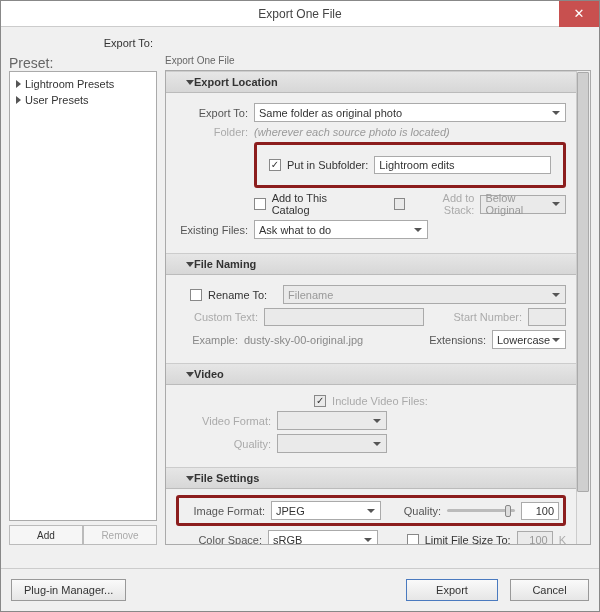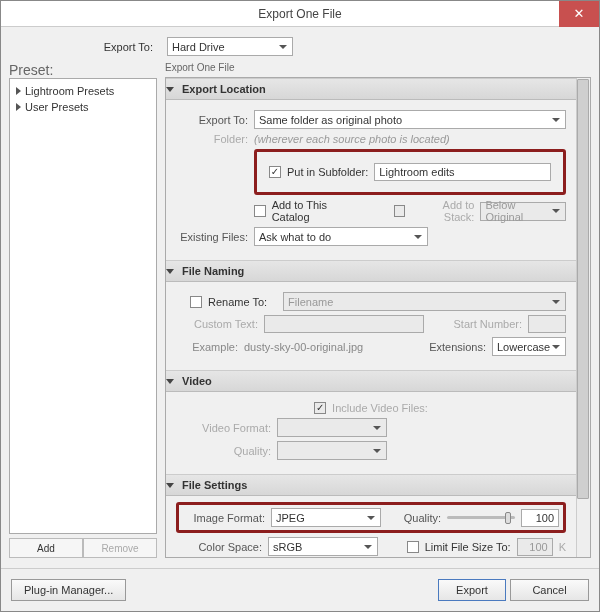--- a/index.html
+++ b/index.html
@@ -23,53 +23,50 @@
 .tri { width: 0; height: 0; border-top: 4px solid transparent; border-bottom: 4px solid transparent; border-left: 5px solid #555; }
 .btn-row { display: flex; margin-top: 4px; }
 .btn-small { flex: 1; height: 20px; border: 1px solid #bbb; background: #f6f6f6; display: flex; align-items: center; justify-content: center; font-size: 10px; }
 .btn-small.disabled { color: #aaa; }
 .right { flex: 1; display: flex; flex-direction: column; min-width: 0; }
 .right-hdr { font-size: 10px; color: #666; padding: 2px 0 4px 0; }
 .scroll { flex: 1; background: #f0f0f0; border: 1px solid #aaa; position: relative; overflow: hidden; }
 .scroll-track { position: absolute; right: 0; top: 0; bottom: 0; width: 14px; background: #eee; border-left: 1px solid #ccc; }
 .scroll-thumb { position: absolute; right: 1px; top: 1px; width: 12px; height: 420px; background: #cfcfcf; border: 1px solid #aaa; border-radius: 1px; }
 .panels { padding-right: 14px; }
-.panel-hdr { background: linear-gradient(#e6e6e6, #d7d7d7); border-top: 1px solid #ccc; border-bottom: 1px solid #bbb; padding: 4px 0; font-weight: bold; font-size: 11px; display: flex; align-items: center; gap: 8px; }
+.panel-hdr { background: linear-gradient(#e6e6e6, #d7d7d7); border-top: 1px solid #ccc; border-bottom: 1px solid #bbb; padding: 4px 20px; font-weight: bold; font-size: 11px; display: flex; align-items: center; gap: 0; }
 .panel-hdr .disc { width: 0; height: 0; border-left: 4px solid transparent; border-right: 4px solid transparent; border-top: 5px solid #444; }
 .panel-body { padding: 6px 10px 10px 10px; background: #f0f0f0; }
 .row { display: flex; align-items: center; margin: 4px 0; gap: 6px; }
 .rlbl { text-align: right; color: #555; }
 .rlbl.disabled { color: #aaa; }
 .chk { width: 12px; height: 12px; border: 1px solid #888; background: #fff; display: inline-flex; align-items: center; justify-content: center; font-size: 10px; line-height: 1; }
 .chk.checked::after { content: "✓"; color: #333; font-size: 10px; }
 .chk.disabled { background: #eaeaea; color: #aaa; }
 .emph { border: 3px solid #8c1e1e; border-radius: 3px; padding: 3px 4px; }
 .slider-track { position: relative; width: 68px; height: 3px; background: #bbb; border-radius: 2px; }
 .slider-thumb { position: absolute; right: 4px; top: -4px; width: 6px; height: 12px; background: #ddd; border: 1px solid #888; border-radius: 2px; }
-.footer { display: flex; align-items: center; padding: 10px; gap: 4px; border-top: 1px solid #ccc; margin-top: 10px; }
+.footer { display: flex; align-items: center; padding: 10px; gap: 12px; border-top: 1px solid #ccc; margin-top: 23px; }
 .btn { height: 22px; padding: 0 12px; border: 1px solid #999; background: linear-gradient(#fafafa, #e6e6e6); display: flex; align-items: center; justify-content: center; font-size: 11px; }
 .btn.primary { border-color: #4a7abf; }
 .spacer { flex: 1; }
 </style>
 </head>
 <body>
 
 <div class="window">
   <div class="titlebar">
     <span class="title">Export One File</span>
     <div class="close-btn">
       <span>✕</span>
     </div>
   </div>
 
   <div class="top-row">
     <span class="lbl">Export To:</span>
-    <div class="select" style="width:126px">
-        <span>Hard Drive</span>
-      </div>
   </div>
 
   <div class="cols">
     <div class="left">
       <div class="left-hdr">Preset:</div>
       <div class="preset-list">
         <div class="preset-item">
             <span class="tri"></span>
             <span>Lightroom Presets</span>
           </div>
@@ -228,20 +225,20 @@
           </div>
       </div>
     </div>
   </div>
 
   <div class="footer">
     <div class="btn">
         <span>Plug-in Manager...</span>
       </div>
     <span class="spacer"></span>
-    <div class="btn primary" style="width:68px">
+    <div class="btn primary" style="width:92px">
         <span>Export</span>
       </div>
     <div class="btn" style="width:79px">
         <span>Cancel</span>
       </div>
   </div>
 </div>
 
 </body></html>

